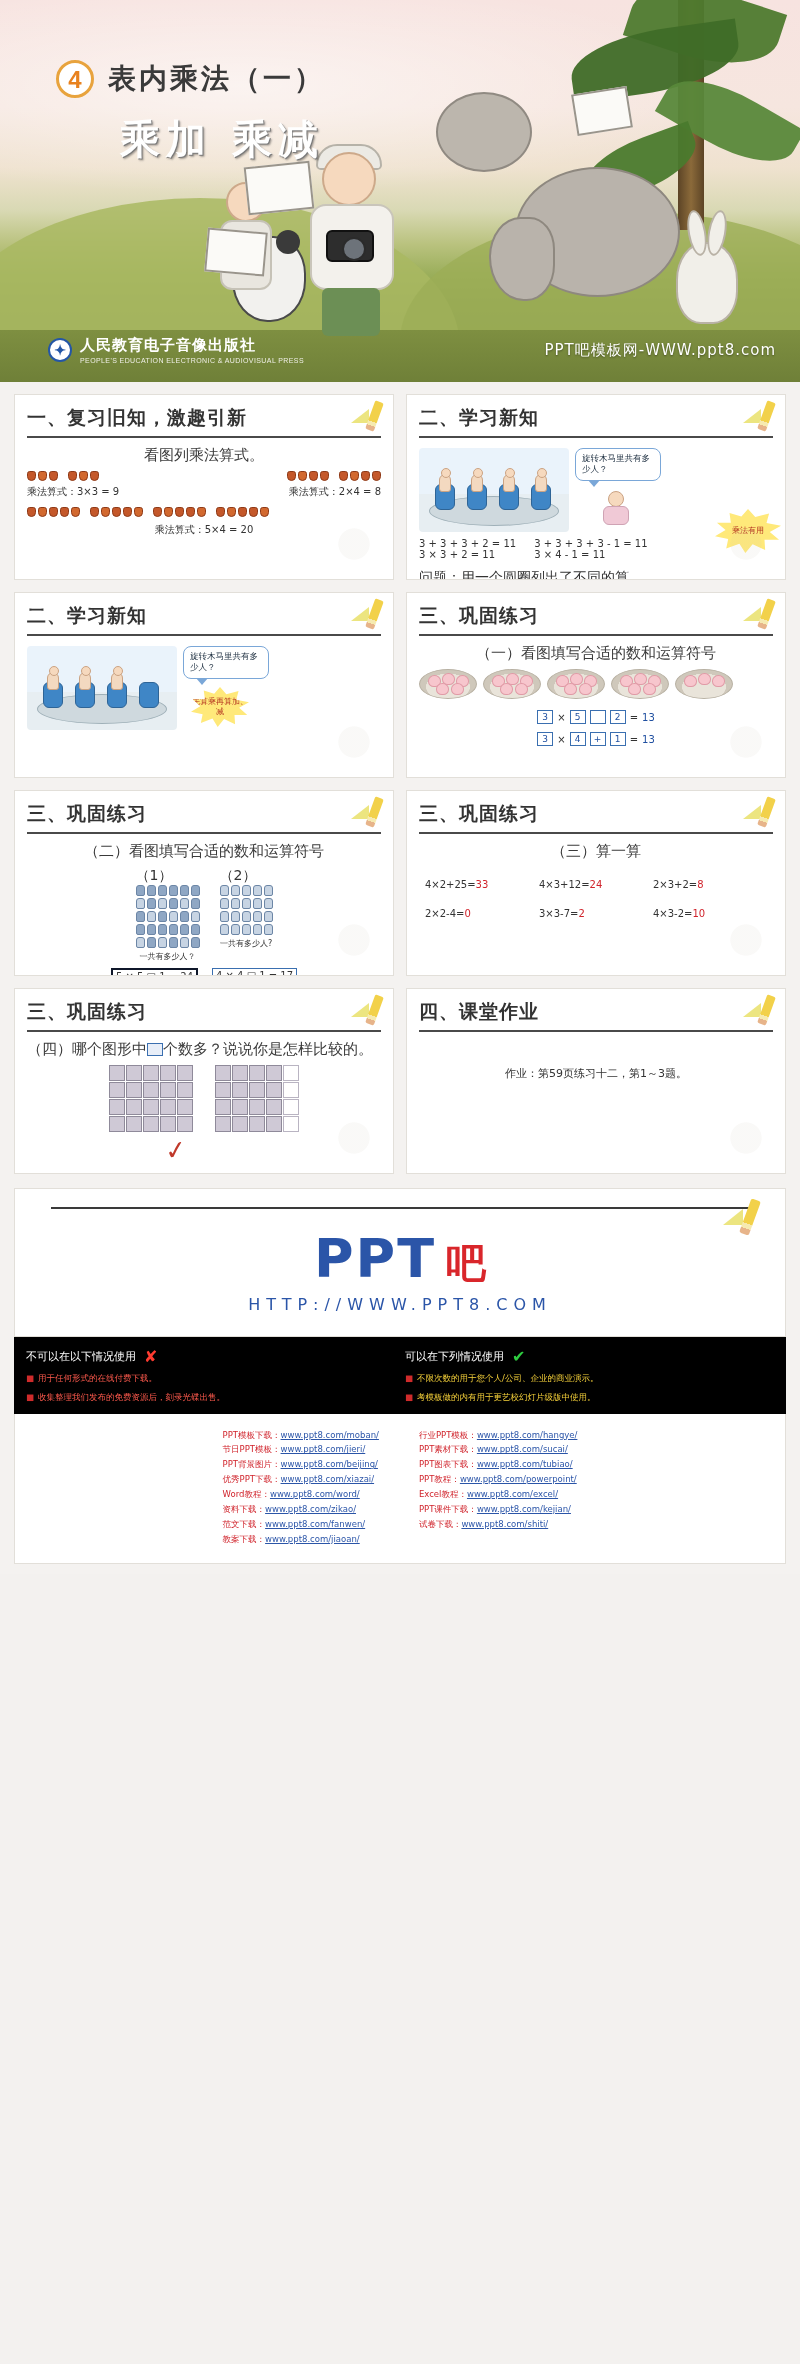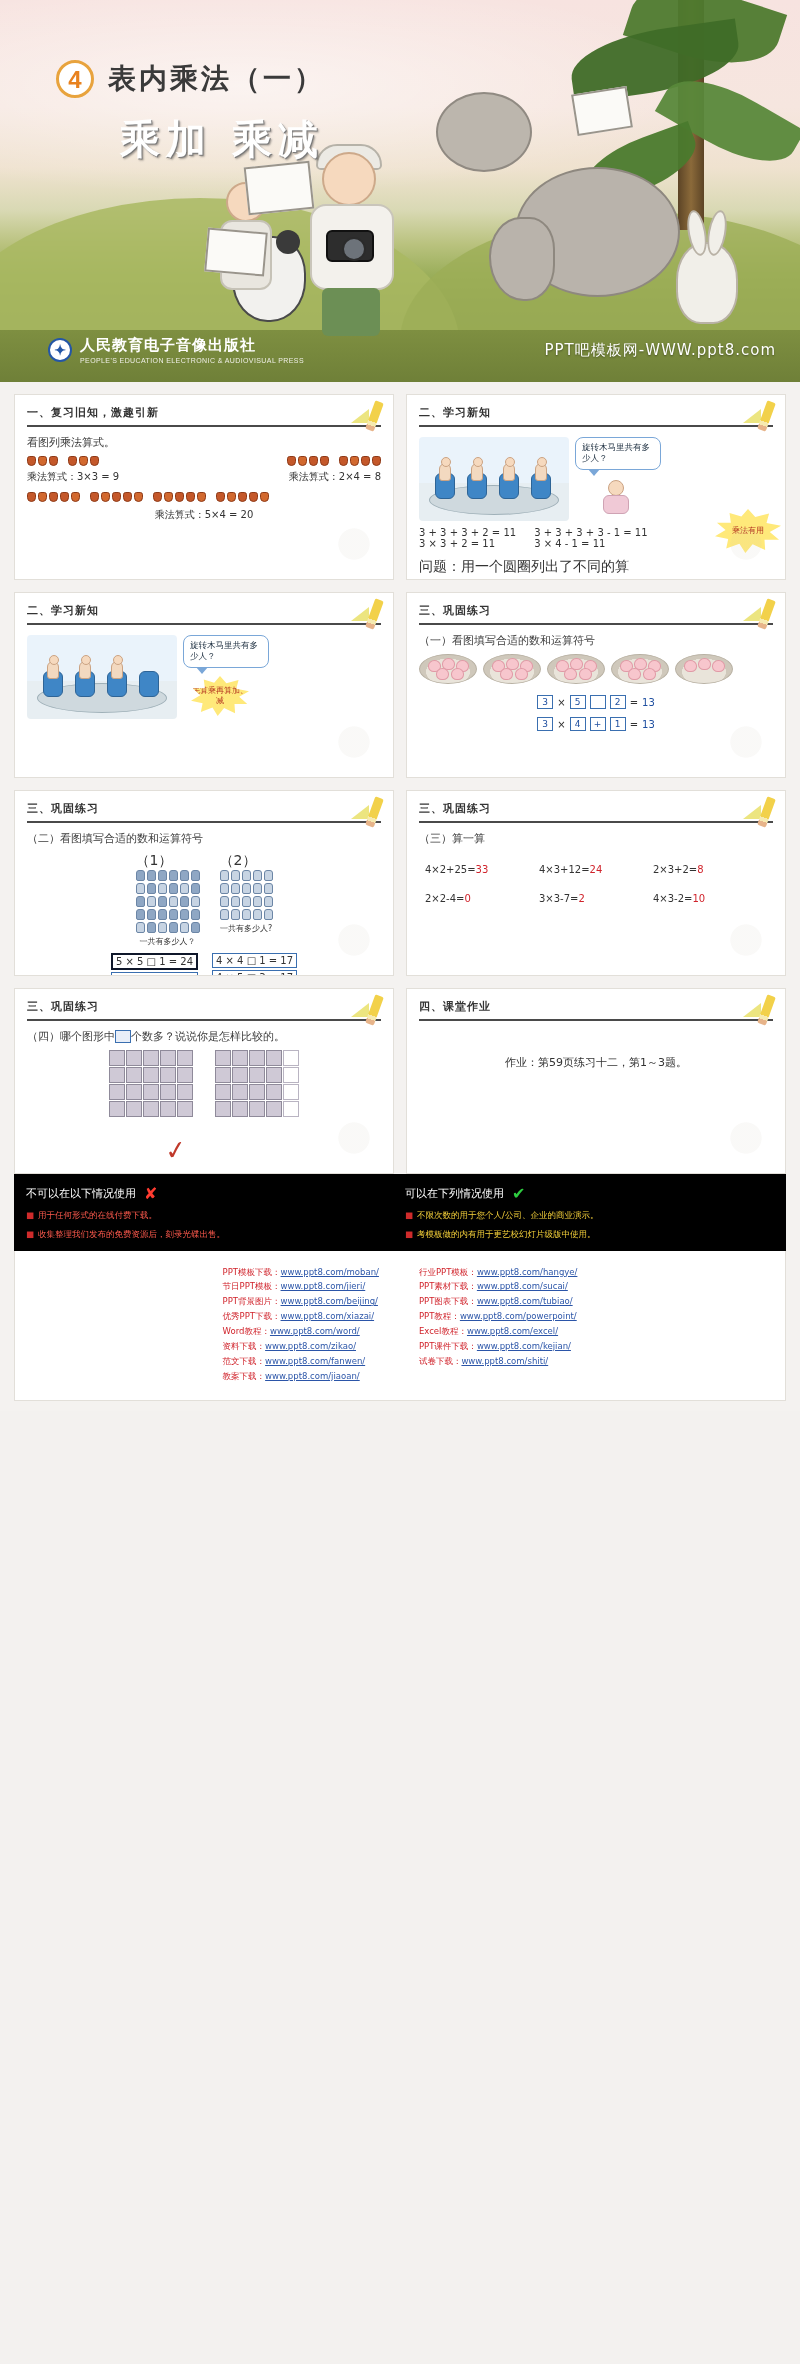--- a/index.html
+++ b/index.html
@@ -165,26 +165,26 @@
     position:absolute; right:6px; top:2px; width:9px; height:30px;
     background: linear-gradient(to bottom,#f2d14a 0 70%, #f6eab0 70% 84%, #e7b48a 84% 100%);
     transform: rotate(20deg);
     border-radius:2px;
   }
   .corner .tri {
     position:absolute; right:16px; top:10px; width:0; height:0;
     border-left: 18px solid transparent; border-bottom: 14px solid #e9e06a; opacity:.85;
   }
   .s-title {
-    font-size:11px; font-weight:bold; color:#333; letter-spacing:1px;
+    font-size:19px; font-weight:bold; color:#333; letter-spacing:1px;
     font-family:"DejaVu Sans", sans-serif;
   }
   .s-rule { height:2px; background:#4a4a4a; margin:5px 0 8px 0; width:100%; }
   .s-sub {
-    font-size:11px; color:#3a3a3a; font-family:"DejaVu Sans", sans-serif; margin-bottom:6px;
+    font-size:15px; color:#3a3a3a; font-family:"DejaVu Sans", sans-serif; margin-bottom:6px;text-align:center;
   }
   .eq { font-family:"DejaVu Sans", sans-serif; font-size:10px; color:#333; }
   .red { color:#d0232b; }
   .blue { color:#1f4fa0; }
 
   
   .fruit-row { display:flex; gap:10px; align-items:flex-end; }
   .fruit-grp { display:flex; gap:2px; }
   .fruit { width:9px; height:10px; border-radius:3px 3px 5px 5px; background:#c4582a; border:1px solid #8e3a18;}
   .fruit.m { background:#d2692f; }
@@ -776,20 +776,31 @@
         <div class="pencil"></div>
       </div>
       <div class="s-title">四、课堂作业</div>
       <div class="s-rule"></div>
       <div class="hw-text">作业：第59页练习十二，第1～3题。</div>
       <div class="wm"></div>
     </div>
 
   </div>
 
+  <div class="banner">
+    <div class="corner2">
+      <div style="position:absolute;right:16px;top:10px;width:0;height:0;border-left:20px solid transparent;border-bottom:16px solid #e9e06a;opacity:.85;"></div>
+      <div style="position:absolute;right:4px;top:0;width:10px;height:36px;background:linear-gradient(to bottom,#f2d14a 0 70%,#f6eab0 70% 84%,#e7b48a 84% 100%);transform:rotate(20deg);border-radius:2px;"></div>
+    </div>
+    <div class="line"></div>
+    <div class="logo-row">
+      <span class="ppt-word">PPT</span><span class="ppt-ba">吧</span>
+    </div>
+    <div class="ppt-url">HTTP://WWW.PPT8.COM</div>
+  </div>
 
   <div class="blackbar">
     <div class="bb-col">
       <div class="bb-head">
         <span>不可以在以下情况使用</span>
         <span class="bb-no">✘</span>
       </div>
       <div class="bb-li"><span class="bullet">■</span><span class="hl2">用于任何形式的在线付费下载。</span></div>
       <div class="bb-li"><span class="bullet">■</span><span class="hl2">收集整理我们发布的免费资源后，刻录光碟出售。</span></div>
     </div>

